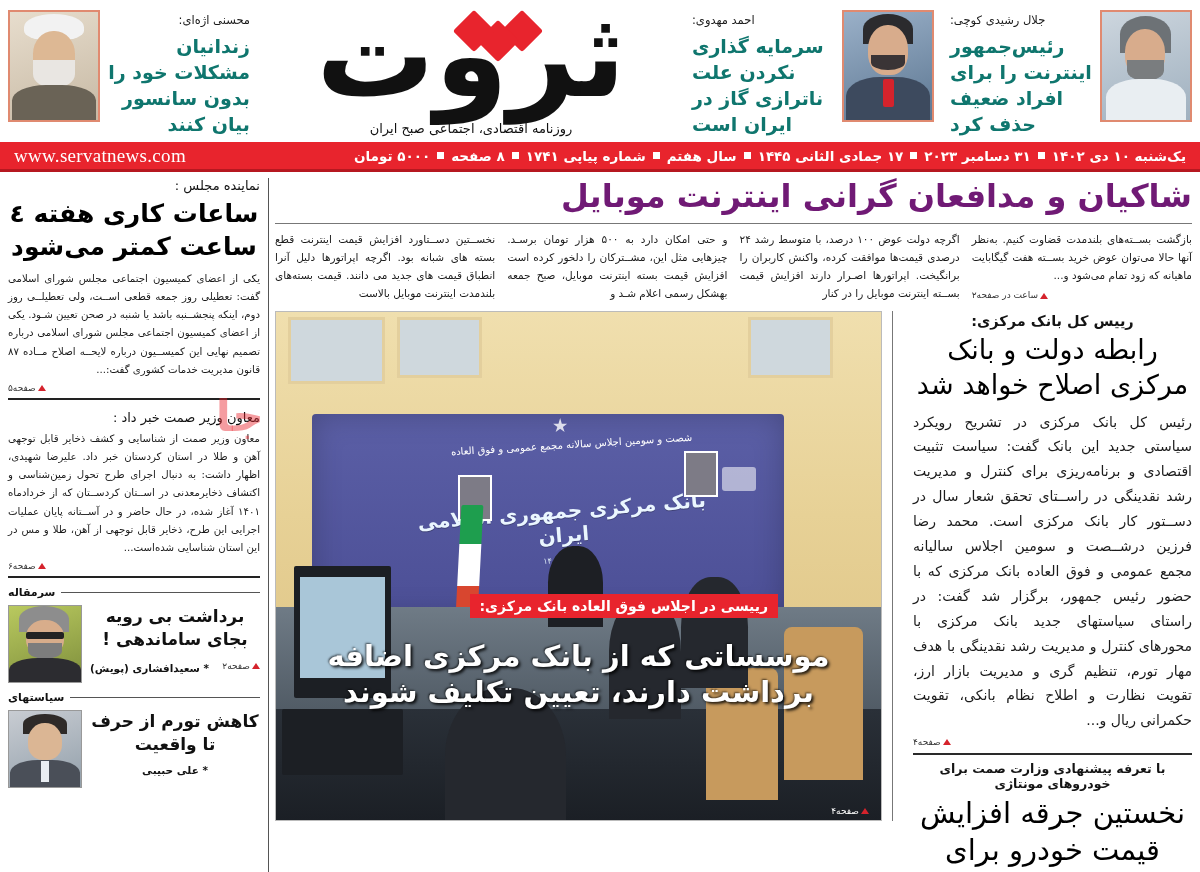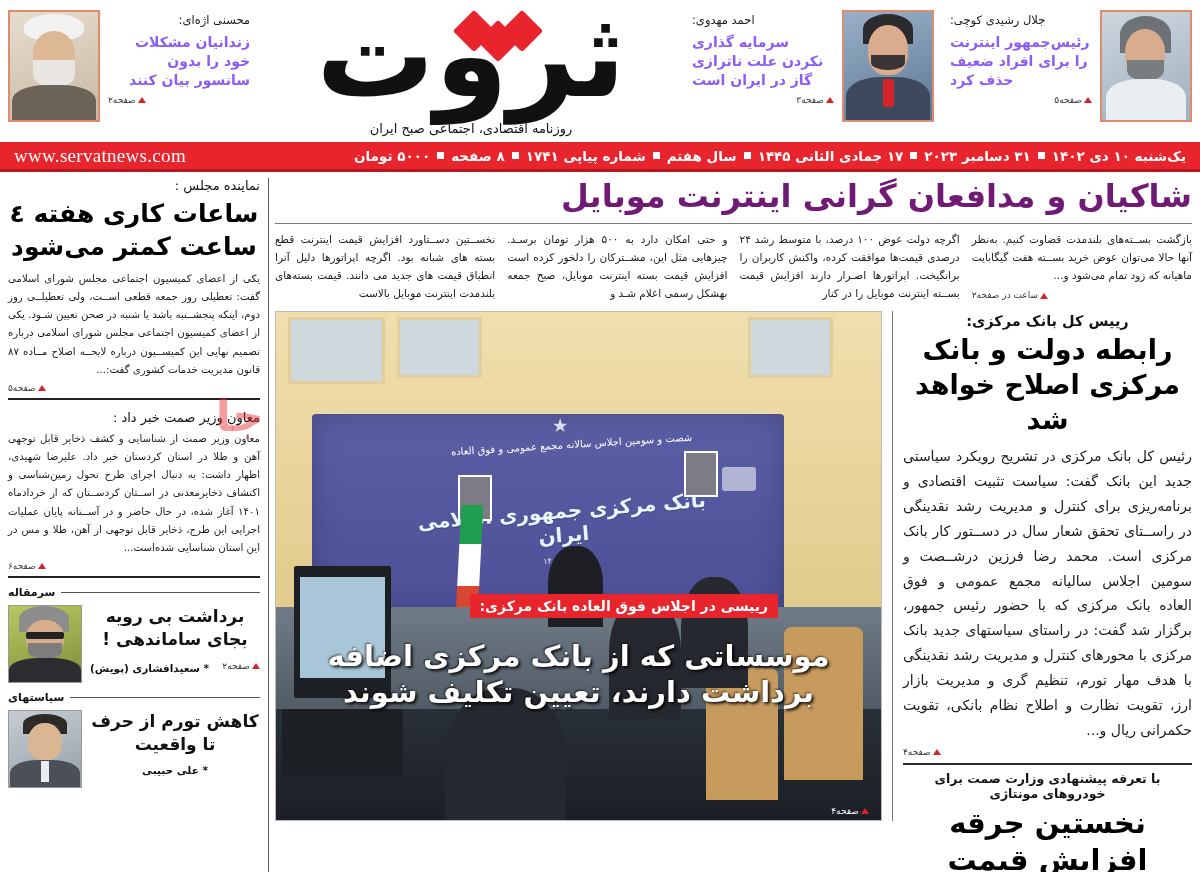--- a/index.html
+++ b/index.html
@@ -45,21 +45,21 @@
     flex: 1 1 auto;
     text-align: left;
     padding-top: 4px;
   }
   .teaser-kicker {
     font-size: 11.5px; color: #1a1a1a;
     font-weight: normal; margin-bottom: 5px;
     line-height: 1.2; letter-spacing: 0;
   }
   .teaser-head {
-    font-size: 14px; font-weight: bold; color: #8b5cf6;
+    font-size: 19px; font-weight: bold; color: #0f766e;
     line-height: 1.38;
   }
   .pageref {
     font-size: 9px; color: #333; margin-top: 4px;
     display: flex; align-items: center; justify-content: flex-start;
     gap: 2px;
   }
   .pageref .tri {
     width: 0; height: 0;
     border-left: 4px solid transparent;
@@ -185,33 +185,33 @@
 
   
   .lower {
     display: flex; flex-direction: row; gap: 10px;
     margin-top: 8px;
     height: 510px;
   }
   .col-right {
     width: 300px; flex: 0 0 300px;
     border-left: 1px solid #777;
-    padding-left: 10px;
+    padding-left: 20px;
   }
   .photo-col {
     flex: 1 1 auto; position: relative;
   }
 
   .sec-kicker {
     text-align: center; font-size: 14.5px; font-weight: bold;
     color: #141414; margin: 2px 0 4px 0;
   }
   .sec-kicker.sm { font-size: 12.5px; }
   .sec-head {
-    text-align: center; font-size: 27px; font-weight: bold;
+    text-align: center; font-size: 27px; font-weight: normal;
     color: #000; line-height: 1.28; margin: 0 0 7px 0;
     letter-spacing: -0.5px;
   }
   .sec-head.big { font-size: 29px; }
   .body-text {
     font-size: 14px; line-height: 1.78; color: #1b1b1b;
     text-align: justify;
   }
 
   

